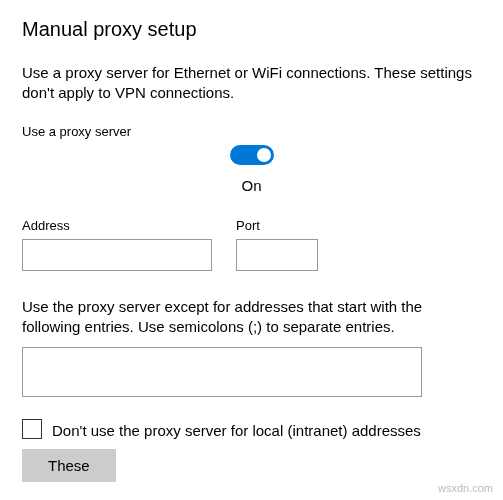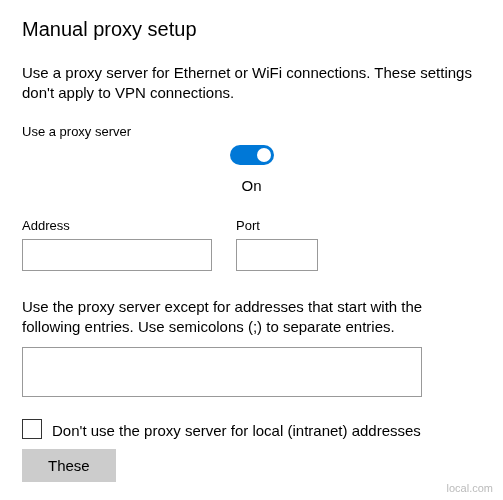--- a/index.html
+++ b/index.html
@@ -160,16 +160,16 @@
 <p class="exceptions-desc">Use the proxy server except for addresses that start with the following entries. Use semicolons (;) to separate entries.</p>
 <textarea class="exceptions-input" style=""></textarea>
 
 <div class="checkbox-row">
   <div class="checkbox"></div>
   <span class="checkbox-label">Don't use the proxy server for local (intranet) addresses</span>
 </div>
 
 <button class="save-btn">These</button>
 
-<div class="watermark">local.com</div>
+<div class="watermark">wsxdn.com</div>
 
 
 
 
 </body></html>

